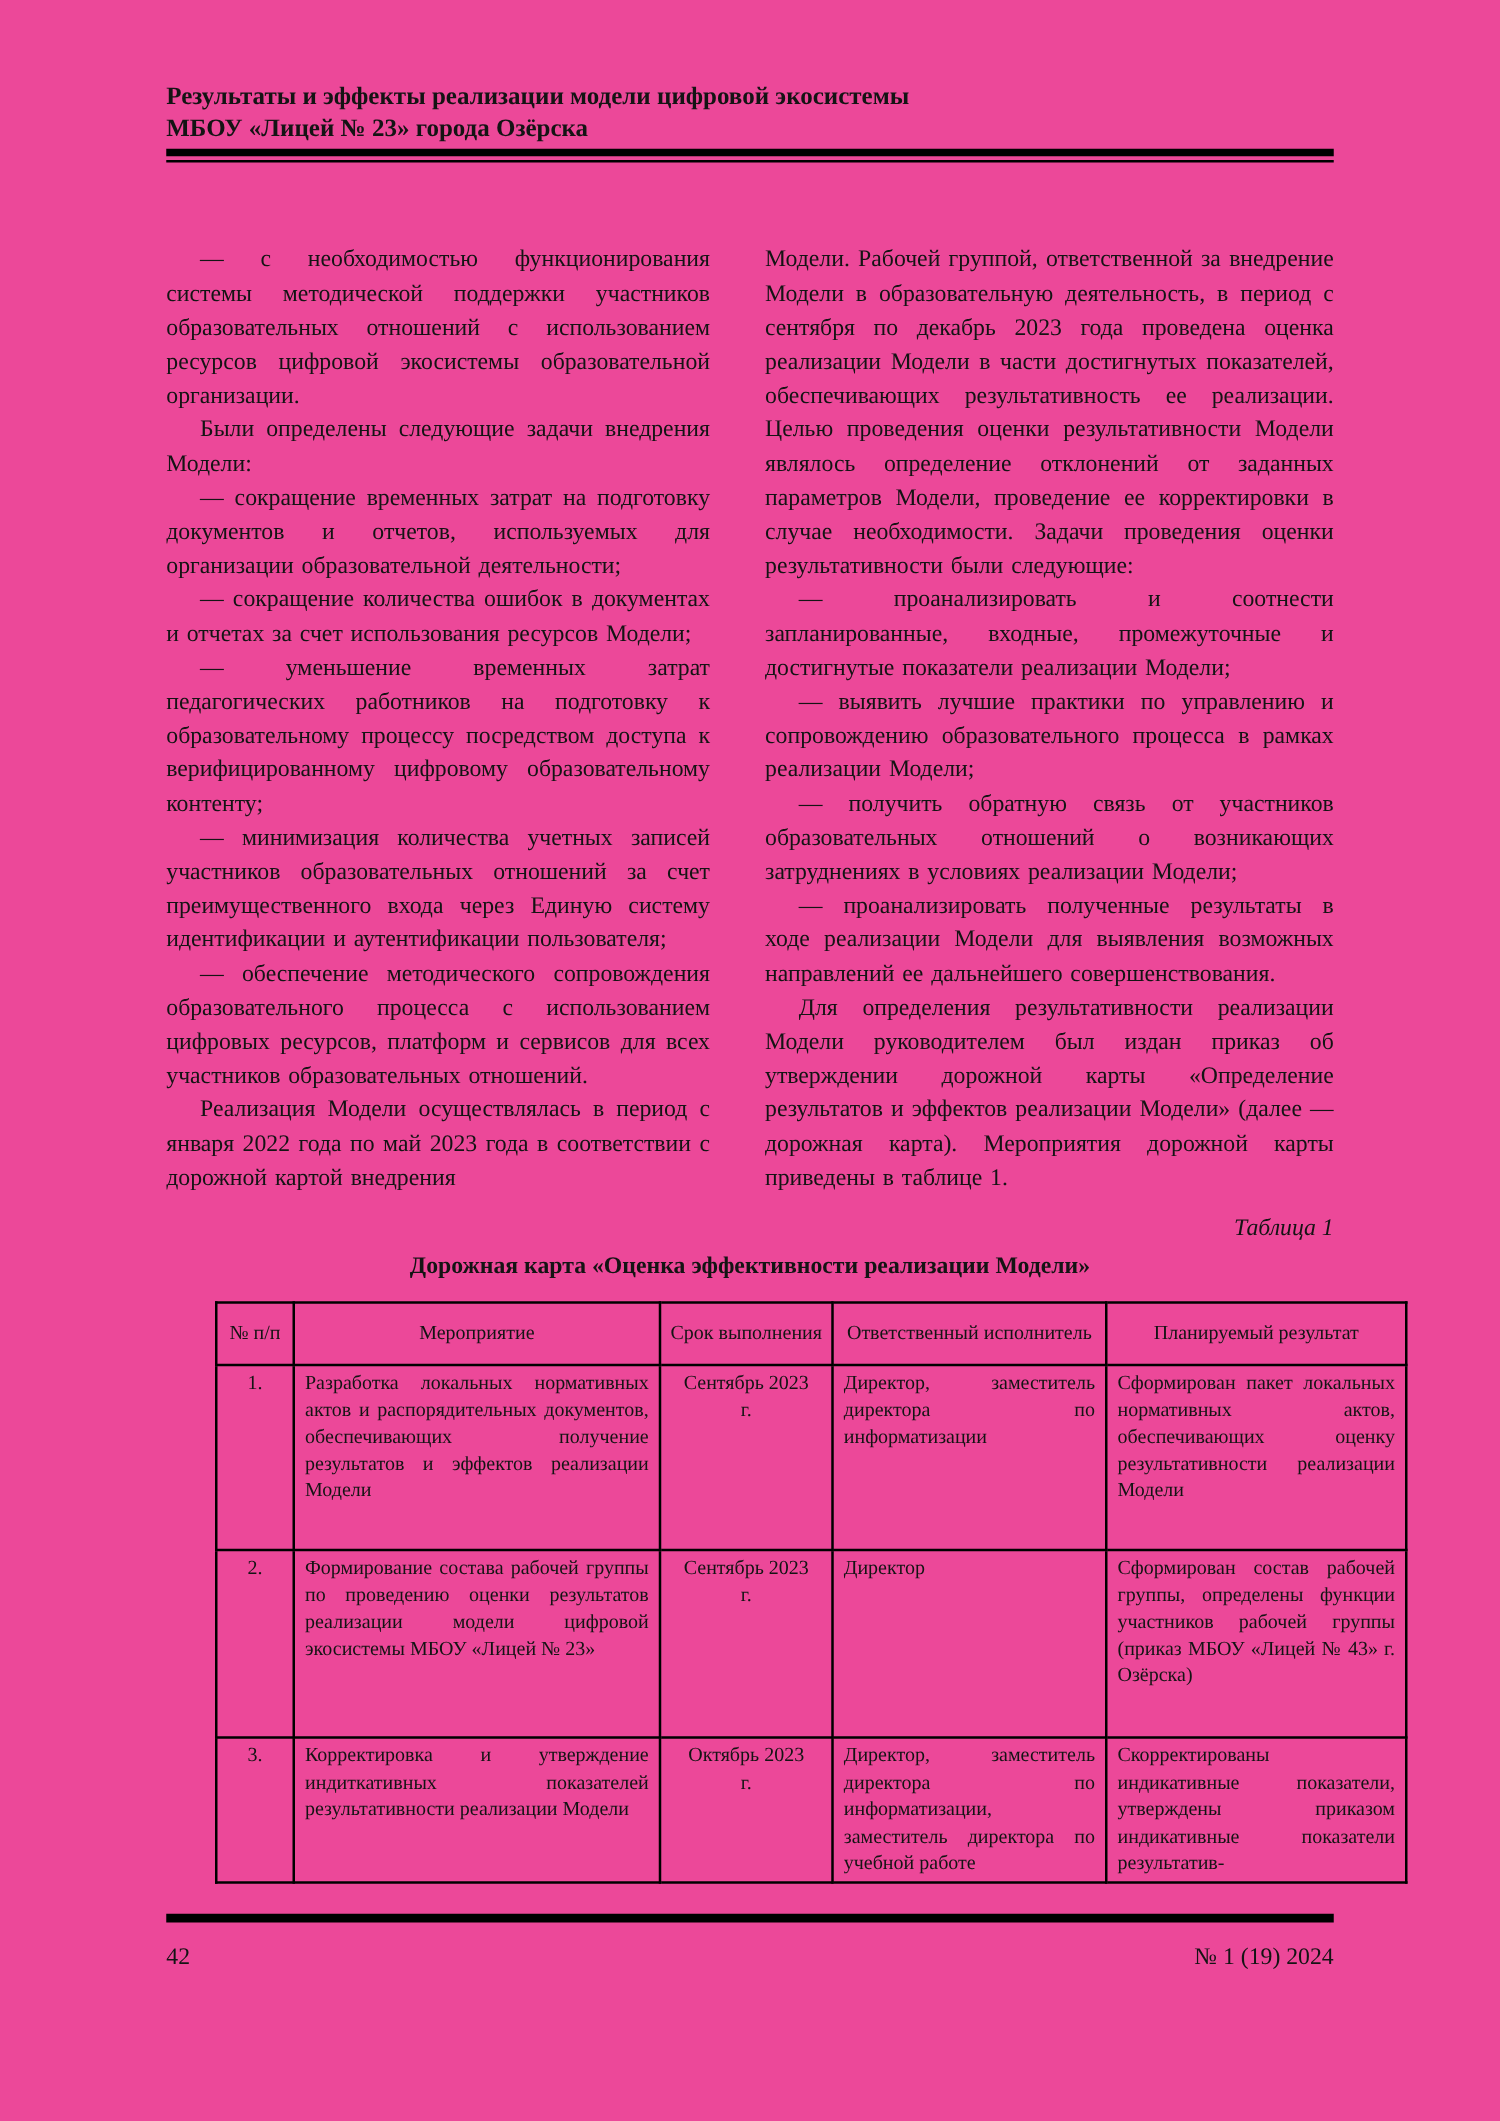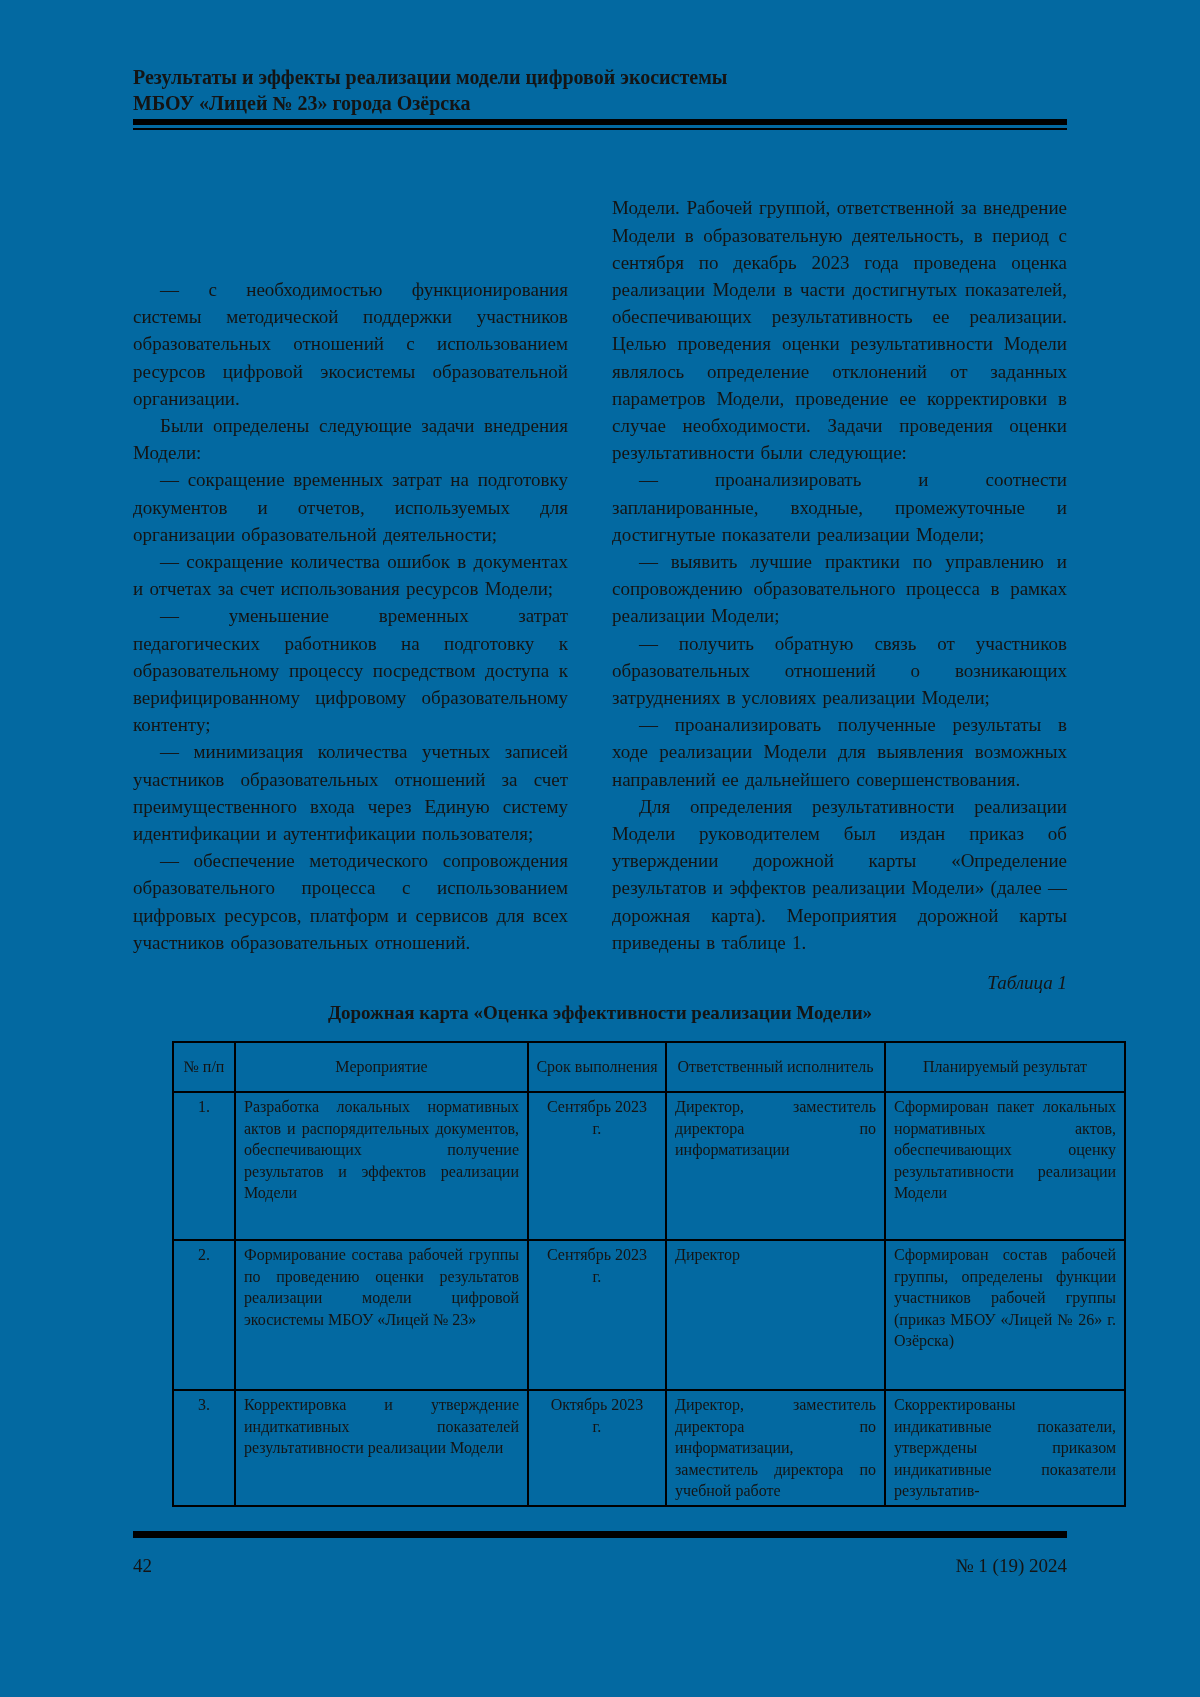--- a/index.html
+++ b/index.html
@@ -1,20 +1,20 @@
 <!DOCTYPE html>
 <html lang="ru"><head>
 <meta charset="utf-8">
 <style>
   html,body{margin:0;padding:0;background:#e8e8e8;}
   .page{
     position:relative;
     width:1200px;height:1697px;
     margin:0 auto;
-    background:#0369a1;
+    background:#ec4899;
     color:#141414;
     font-family:"Liberation Serif","DejaVu Serif",serif;
     overflow:hidden;
   }
   
   .title{
     position:absolute;left:133px;top:64px;width:934px;
     font-weight:bold;font-size:20px;line-height:26px;
   }
   .head-rule{
@@ -102,20 +102,21 @@
 
   <div class="columns">
     <div class="col-left">
       <p>— с необходимостью функционирования системы методической поддержки участников образовательных отношений с использованием ресурсов цифровой экосистемы образовательной организации.</p>
       <p>Были определены следующие задачи внедрения Модели:</p>
       <p>— сокращение временных затрат на подготовку документов и отчетов, используемых для организации образовательной деятельности;</p>
       <p>— сокращение количества ошибок в документах и отчетах за счет использования ресурсов Модели;</p>
       <p>— уменьшение временных затрат педагогических работников на подготовку к образовательному процессу посредством доступа к верифицированному цифровому образовательному контенту;</p>
       <p>— минимизация количества учетных записей участников образовательных отношений за счет преимущественного входа через Единую систему идентификации и аутентификации пользователя;</p>
       <p>— обеспечение методического сопровождения образовательного процесса с использованием цифровых ресурсов, платформ и сервисов для всех участников образовательных отношений.</p>
+      <p>Реализация Модели осуществлялась в период с января 2022 года по май 2023 года в соответствии с дорожной картой внедрения</p>
     </div>
     <div class="col-right">
       <p class="no-indent">Модели. Рабочей группой, ответственной за внедрение Модели в образовательную деятельность, в период с сентября по декабрь 2023 года проведена оценка реализации Модели в части достигнутых показателей, обеспечивающих результативность ее реализации. Целью проведения оценки результативности Модели являлось определение отклонений от заданных параметров Модели, проведение ее корректировки в случае необходимости. Задачи проведения оценки результативности были следующие:</p>
       <p>— проанализировать и соотнести запланированные, входные, промежуточные и достигнутые показатели реализации Модели;</p>
       <p>— выявить лучшие практики по управлению и сопровождению образовательного процесса в рамках реализации Модели;</p>
       <p>— получить обратную связь от участников образовательных отношений о возникающих затруднениях в условиях реализации Модели;</p>
       <p>— проанализировать полученные результаты в ходе реализации Модели для выявления возможных направлений ее дальнейшего совершенствования.</p>
       <p>Для определения результативности реализации Модели руководителем был издан приказ об утверждении дорожной карты «Определение результатов и эффектов реализации Модели» (далее — дорожная карта). Мероприятия дорожной карты приведены в таблице 1.</p>
     </div>
   </div>
@@ -137,21 +138,21 @@
         <td class="c-act">Разработка локальных нормативных актов и распорядительных документов, обеспечивающих получение результатов и эффектов реализации Модели</td>
         <td class="c-term">Сентябрь 2023 г.</td>
         <td class="c-resp">Директор, заместитель директора по информатизации</td>
         <td class="c-res">Сформирован пакет локальных нормативных актов, обеспечивающих оценку результативности реализации Модели</td>
       </tr>
       <tr class="row-2">
         <td class="c-num">2.</td>
         <td class="c-act">Формирование состава рабочей группы по проведению оценки результатов реализации модели цифровой экосистемы МБОУ «Лицей № 23»</td>
         <td class="c-term">Сентябрь 2023 г.</td>
         <td class="c-resp">Директор</td>
-        <td class="c-res">Сформирован состав рабочей группы, определены функции участников рабочей группы (приказ МБОУ «Лицей № 26» г. Озёрска)</td>
+        <td class="c-res">Сформирован состав рабочей группы, определены функции участников рабочей группы (приказ МБОУ «Лицей № 43» г. Озёрска)</td>
       </tr>
       <tr class="row-3">
         <td class="c-num">3.</td>
         <td class="c-act">Корректировка и утверждение индиткативных показателей результативности реализации Модели</td>
         <td class="c-term">Октябрь 2023 г.</td>
         <td class="c-resp">Директор, заместитель директора по информатизации, заместитель директора по учебной работе</td>
         <td class="c-res">Скорректированы индикативные показатели, утверждены приказом индикативные показатели результатив-</td>
       </tr>
     </tbody>
   </table>

